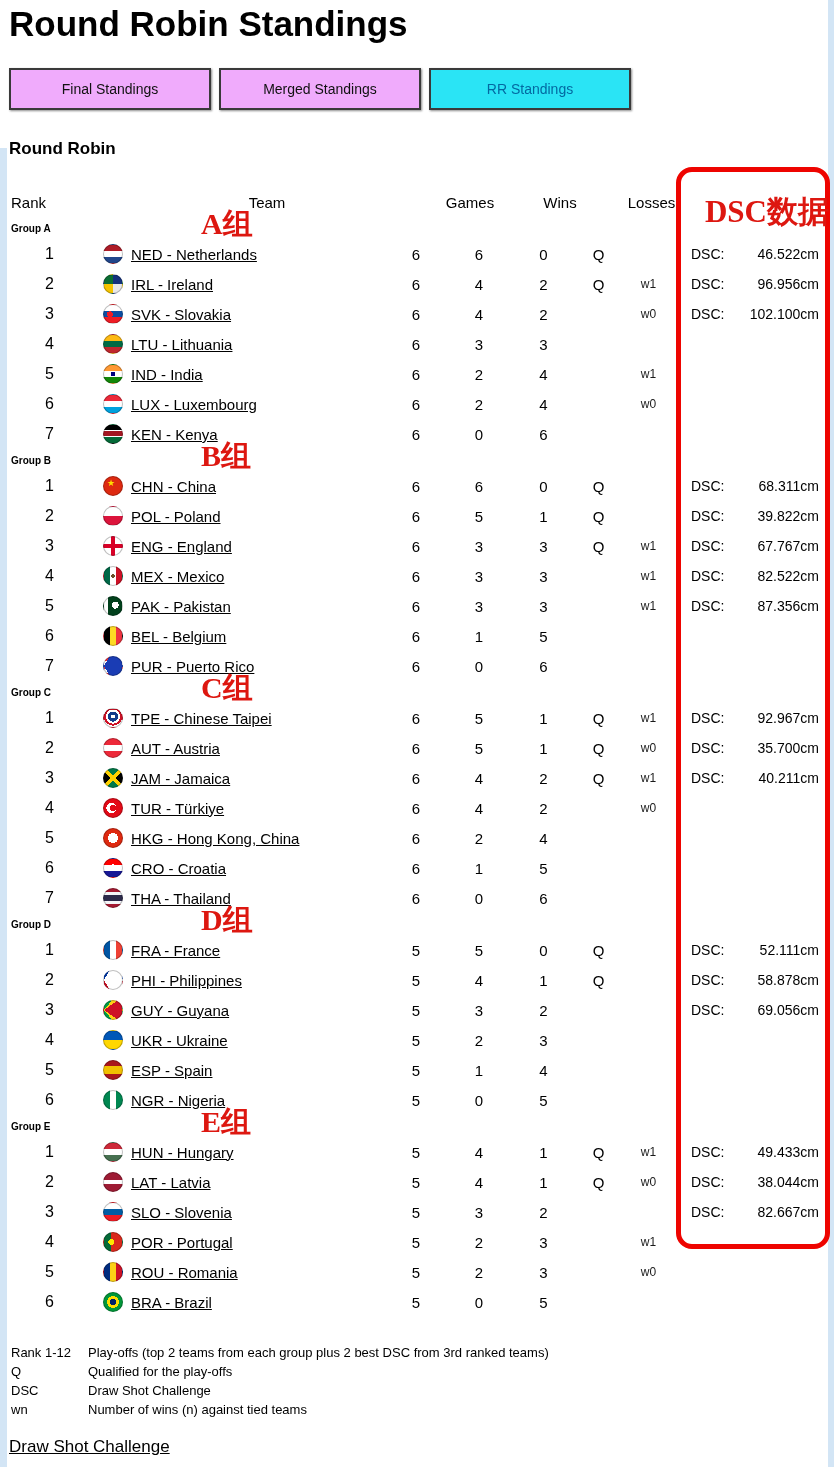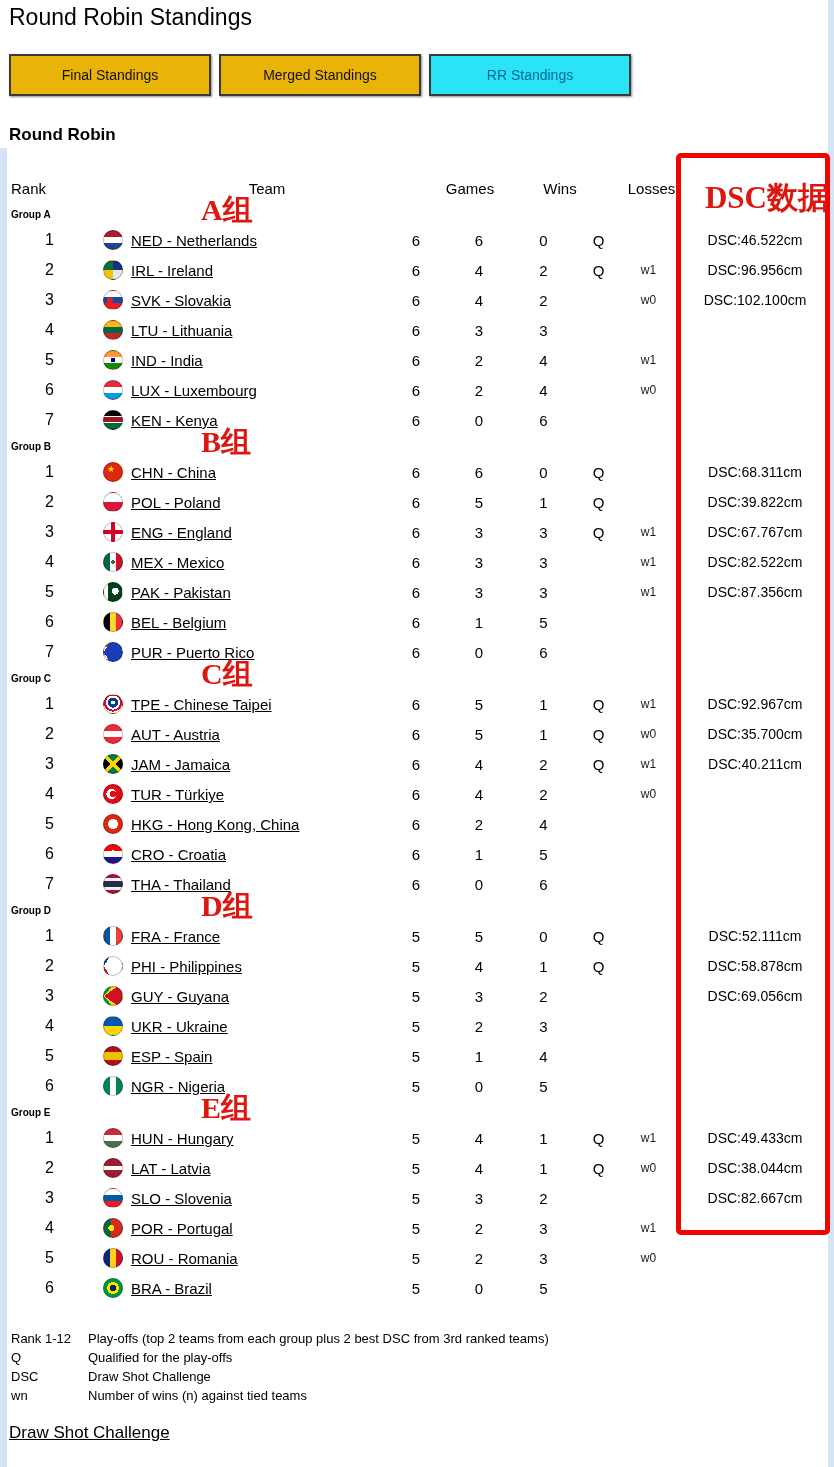--- a/index.html
+++ b/index.html
@@ -5,24 +5,24 @@
   * { margin:0; padding:0; box-sizing:border-box; }
   html,body { background:#ffffff; font-family:"Liberation Sans", sans-serif; color:#000; }
   body { width:834px; height:1467px; position:relative; overflow:hidden; }
 
   .edge-strip { position:absolute; background:#d3e5f5; z-index:0; }
   .edge-right { right:0; top:0; width:6px; height:100%; }
   .edge-left  { left:0; top:148px; width:7px; bottom:0; }
 
   .page { position:relative; margin:0 6px 0 7px; background:#fff; padding:4px 0 20px 2px; min-height:1467px; z-index:1; }
 
-  h1.page-title { font-size:23px; font-weight:normal; letter-spacing:0; line-height:1.15; }
+  h1.page-title { font-size:35px; font-weight:bold; letter-spacing:0; line-height:1.15; }
 
   .tabs { display:flex; gap:8px; margin-top:24px; }
-  .tab { width:202px; height:42px; background:#eab308; border:2px solid #3a3a3a;
+  .tab { width:202px; height:42px; background:#f0abfc; border:2px solid #3a3a3a;
          box-shadow:1px 1px 2px rgba(0,0,0,0.45); font-size:14px; color:#111;
          display:flex; align-items:center; justify-content:center; cursor:pointer;
          font-family:"Liberation Sans", sans-serif; }
   .tab.active { background:var(--accent,#2ae4f5); color:#0369a1; }
 
   h2.section-heading { margin-top:28px; font-size:17px; font-weight:bold; line-height:22px; }
 
   
   .standings { position:relative; margin-top:28px; width:819px; }
   .trow { display:grid; grid-template-columns:81px 295px 62px 64px 65px 45px 55px 152px;
@@ -33,29 +33,29 @@
   .hc-team { text-align:center; padding-left:5px; }
   .group-label-row { height:22px; position:relative; }
   .group-label { font-size:10px; font-weight:bold; padding-left:2px; }
   .data-row { height:30px; font-size:15px; }
   .cell-num { text-align:center; }
   .cell-rank { text-align:center; font-size:16px; }
   .cell-q { text-align:center; font-size:15px; }
   .cell-w { text-align:center; font-size:12px; color:#1a1a1a; }
   .cell-team { display:flex; align-items:center; gap:8px; padding-left:13px; }
   .team-link { color:#000; text-decoration:underline; cursor:pointer; white-space:nowrap; }
-  .cell-dsc { display:flex; justify-content:center; font-size:14px;
+  .cell-dsc { display:flex; justify-content:space-between; font-size:14px;
               padding-left:15px; padding-right:9px; }
 
   
   .anno { color:var(--anno,#dd1710); font-family:"Liberation Serif", serif; font-weight:bold; }
   .group-anno { position:absolute; left:192px; top:-10px; font-size:30px; line-height:34px;
                 z-index:3; white-space:nowrap; pointer-events:none;text-align:right; }
   .dsc-box { position:absolute; left:667px; top:-21px; width:154px; height:1082px;
-             border:5px solid #ee0400; border-radius:5px; z-index:2; pointer-events:none; }
+             border:5px solid #ee0400; border-radius:16px; z-index:2; pointer-events:none; }
   .dsc-box-header { position:absolute; top:23px; right:-4px; font-size:31px; line-height:34px;
                     white-space:nowrap; }
 
   
   .flag { width:20px; height:20px; border-radius:50%; flex:0 0 20px; position:relative;
           border:1px solid rgba(0,0,0,.25); background:#bbb; overflow:hidden; }
   .flag-ned{background:linear-gradient(180deg,#ae1c28 0 34%,#fff 34% 66%,#21468b 66%);}
   .flag-irl{background:conic-gradient(from 0deg,#14317d 0 25%,#e8e8e8 25% 50%,#f5c400 50% 75%,#0b6e33 75%);}
   .flag-svk{background:radial-gradient(circle at 32% 52%,#ee1c25 0 3px,rgba(0,0,0,0) 3px),linear-gradient(180deg,#fff 0 33%,#0b4ea2 33% 66%,#ee1c25 66%);}
   .flag-ltu{background:linear-gradient(180deg,#fdb913 0 34%,#006a44 34% 67%,#c1272d 67%);}

